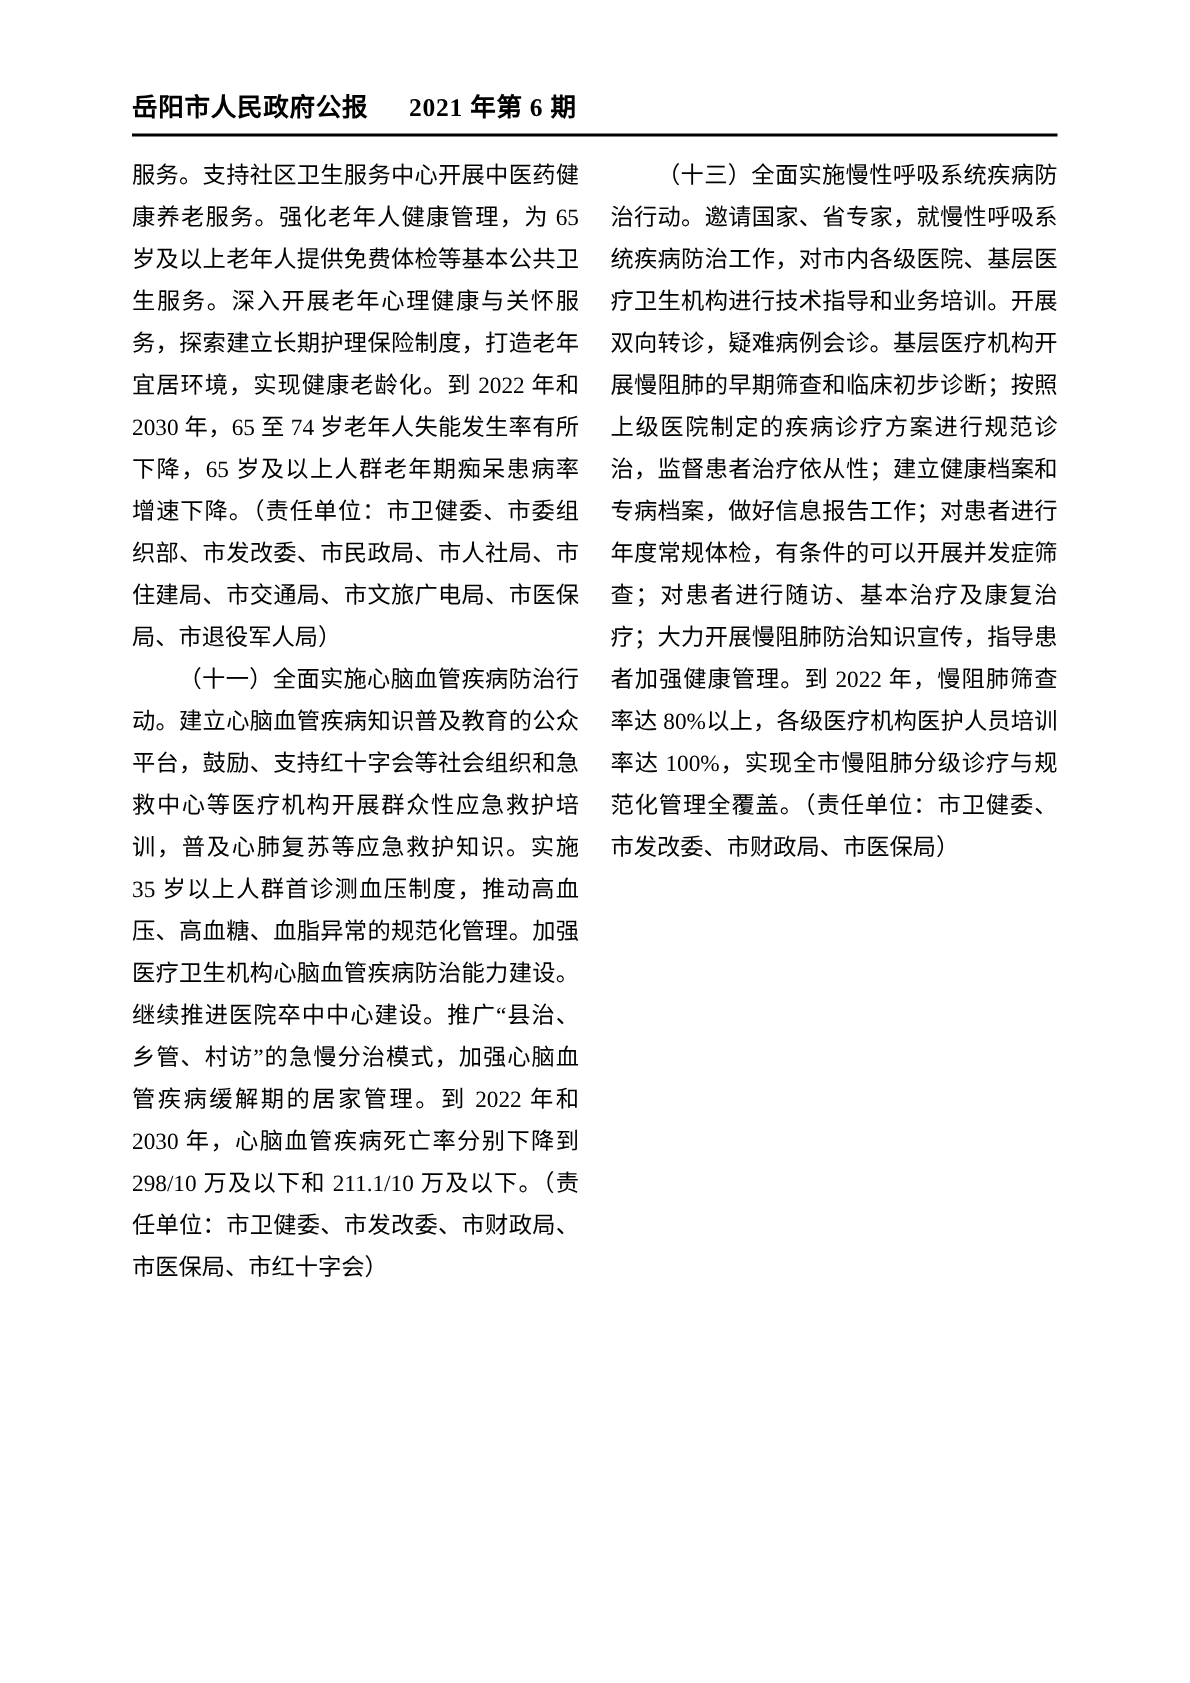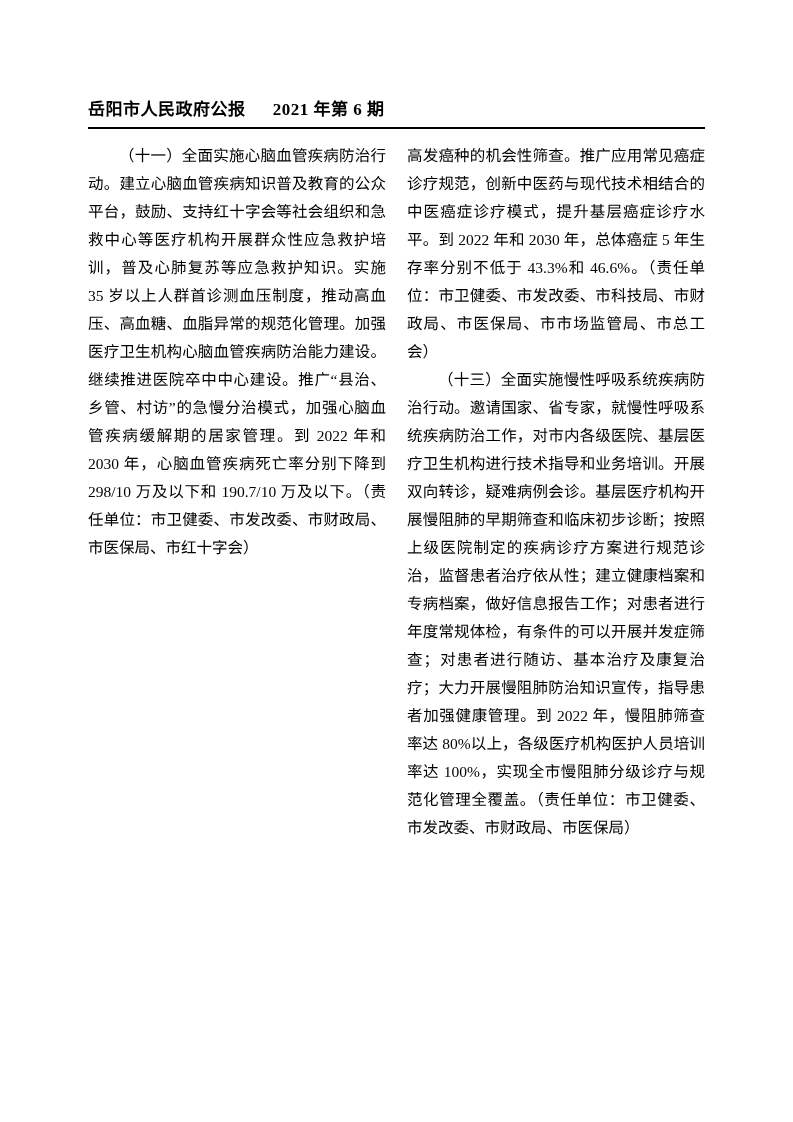--- a/index.html
+++ b/index.html
@@ -8,21 +8,21 @@
     background: #ffffff;
     color: #000000;
     font-family: "Liberation Serif", "DejaVu Serif", serif;
   }
   .page {
     position: relative;
     box-sizing: border-box;
     width: 793px;
     height: 1122px;
     background: #ffffff;
-    padding: 95px 88px 0 88px;
+    padding: 57px 88px 0 88px;
     overflow: hidden;
   }
   .page-header {
     border-bottom: 2px solid #000;
     padding-bottom: 7px;
     font-size: 17px;
     font-weight: bold;
     letter-spacing: 0.5px;
     white-space: nowrap;
   }
@@ -52,21 +52,21 @@
 <body>
 
 <div class="page">
 
   <header class="page-header">
     <span>岳阳市人民政府公报</span><span class="issue">2021 年第 6 期</span>
   </header>
 
   <main class="columns">
     <div class="column">
-      <p class="indent">（十一）全面实施心脑血管疾病防治行动。建立心脑血管疾病知识普及教育的公众平台，鼓励、支持红十字会等社会组织和急救中心等医疗机构开展群众性应急救护培训，普及心肺复苏等应急救护知识。实施 35 岁以上人群首诊测血压制度，推动高血压、高血糖、血脂异常的规范化管理。加强医疗卫生机构心脑血管疾病防治能力建设。继续推进医院卒中中心建设。推广“县治、乡管、村访”的急慢分治模式，加强心脑血管疾病缓解期的居家管理。到 2022 年和 2030 年，心脑血管疾病死亡率分别下降到 298/10 万及以下和 190.7/10 万及以下。（责任单位：市卫健委、市发改委、市财政局、市医保局、市红十字会）</p>
+      <p>服务。支持社区卫生服务中心开展中医药健康养老服务。强化老年人健康管理，为 65 岁及以上老年人提供免费体检等基本公共卫生服务。深入开展老年心理健康与关怀服务，探索建立长期护理保险制度，打造老年宜居环境，实现健康老龄化。到 2022 年和 2030 年，65 至 74 岁老年人失能发生率有所下降，65 岁及以上人群老年期痴呆患病率增速下降。（责任单位：市卫健委、市委组织部、市发改委、市民政局、市人社局、市住建局、市交通局、市文旅广电局、市医保局、市退役军人局）</p>
+      <p class="indent">（十一）全面实施心脑血管疾病防治行动。建立心脑血管疾病知识普及教育的公众平台，鼓励、支持红十字会等社会组织和急救中心等医疗机构开展群众性应急救护培训，普及心肺复苏等应急救护知识。实施 35 岁以上人群首诊测血压制度，推动高血压、高血糖、血脂异常的规范化管理。加强医疗卫生机构心脑血管疾病防治能力建设。继续推进医院卒中中心建设。推广“县治、乡管、村访”的急慢分治模式，加强心脑血管疾病缓解期的居家管理。到 2022 年和 2030 年，心脑血管疾病死亡率分别下降到 298/10 万及以下和 211.1/10 万及以下。（责任单位：市卫健委、市发改委、市财政局、市医保局、市红十字会）</p>
     </div>
     <div class="column">
-      <p>高发癌种的机会性筛查。推广应用常见癌症诊疗规范，创新中医药与现代技术相结合的中医癌症诊疗模式，提升基层癌症诊疗水平。到 2022 年和 2030 年，总体癌症 5 年生存率分别不低于 43.3%和 46.6%。（责任单位：市卫健委、市发改委、市科技局、市财政局、市医保局、市市场监管局、市总工会）</p>
       <p class="indent">（十三）全面实施慢性呼吸系统疾病防治行动。邀请国家、省专家，就慢性呼吸系统疾病防治工作，对市内各级医院、基层医疗卫生机构进行技术指导和业务培训。开展双向转诊，疑难病例会诊。基层医疗机构开展慢阻肺的早期筛查和临床初步诊断；按照上级医院制定的疾病诊疗方案进行规范诊治，监督患者治疗依从性；建立健康档案和专病档案，做好信息报告工作；对患者进行年度常规体检，有条件的可以开展并发症筛查；对患者进行随访、基本治疗及康复治疗；大力开展慢阻肺防治知识宣传，指导患者加强健康管理。到 2022 年，慢阻肺筛查率达 80%以上，各级医疗机构医护人员培训率达 100%，实现全市慢阻肺分级诊疗与规范化管理全覆盖。（责任单位：市卫健委、市发改委、市财政局、市医保局）</p>
     </div>
   </main>
 
 </div>
 
 </body></html>

